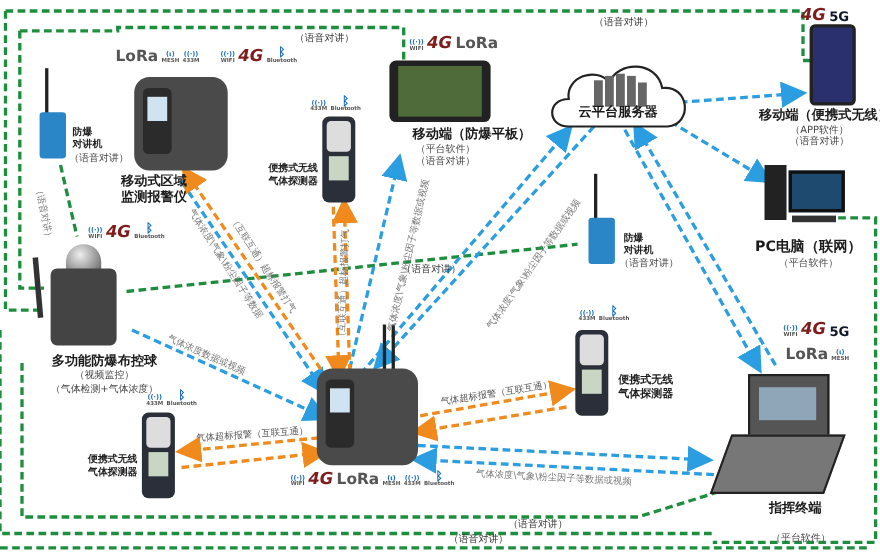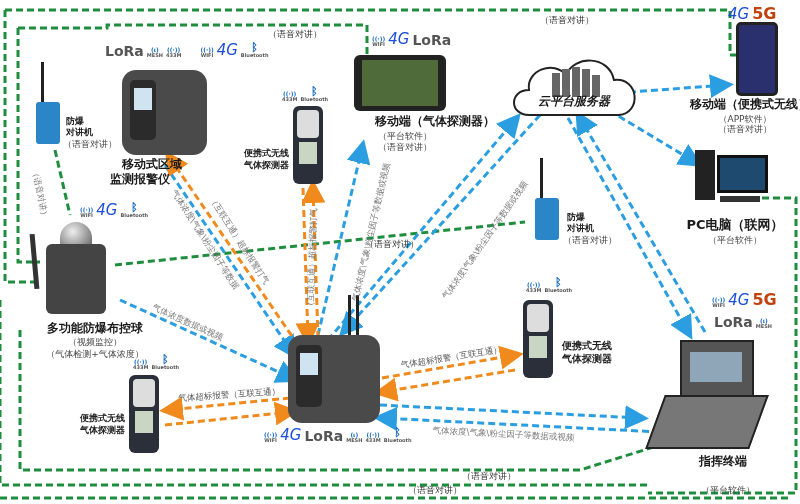--- a/index.html
+++ b/index.html
@@ -8,23 +8,23 @@
   svg#links{position:absolute;left:0;top:0;width:800px;height:504px;}
   .lbl{position:absolute;color:#222;white-space:nowrap;line-height:1.15;text-align:center;}
   .title{font-size:12px;font-weight:bold;color:#1b1b1b;}
   .sub{font-size:9px;color:#444;}
   .small{font-size:9px;color:#222;font-weight:bold;}
   .edge{position:absolute;font-size:8.5px;color:#777;white-space:nowrap;transform-origin:0 0;}
   .voice{position:absolute;font-size:9px;color:#333;white-space:nowrap;}
   .dev{position:absolute;}
   .icons{position:absolute;display:flex;align-items:flex-end;gap:3px;}
   .ic{display:flex;flex-direction:column;align-items:center;font-size:6px;color:#1a6ec0;font-weight:bold;line-height:1;}
-  .ic.g4{font-size:15px;font-style:italic;color:#1d4ed8;font-weight:normal;}
+  .ic.g4{font-size:15px;font-style:italic;color:#7f1d1d;font-weight:bold;}
   .ic.lora{font-size:14px;color:#555;font-weight:bold;}
-  .ic.g5{font-size:16px;color:#c2410c;font-weight:bold;}
+  .ic.g5{font-size:12px;color:#0f172a;font-weight:bold;}
   .ic.bt{color:#1a6ec0;font-size:11px;}
   .ic small{font-size:5px;color:#555;}
 </style>
 </head>
 <body>
 
 <div id="stage">
 
 <svg id="links" viewBox="0 0 800 504">
   <defs>
@@ -64,21 +64,21 @@
     <path d="M298,345 L170,158" marker-end="url(#ao)"></path>
     <path d="M303,188 L308,338" marker-end="url(#ao)"></path>
     <path d="M318,338 L313,188" marker-end="url(#ao)"></path>
     <path d="M382,378 L515,355" marker-end="url(#ao)"></path>
     <path d="M515,370 L382,392" marker-end="url(#ao)"></path>
     <path d="M290,398 L168,410" marker-end="url(#ao)"></path>
     <path d="M165,425 L290,412" marker-end="url(#ao)"></path>
   </g>
 </svg>
 
-<div class="dev" style="left:504px;top:45px;width:140px;height:80px;font-style:italic;">
+<div class="dev" style="left:492px;top:45px;width:140px;height:80px;">
   <svg width="140" height="80">
     <path d="M25,70 C5,70 5,45 25,45 C22,25 50,15 62,30 C70,10 105,10 110,35 C135,32 138,68 115,70 Z" fill="#fff" stroke="#222" stroke-width="2"></path>
     <g fill="#666">
           <rect x="48" y="28" width="8" height="24"></rect>
           <rect x="58" y="24" width="8" height="28"></rect>
           <rect x="68" y="22" width="8" height="30"></rect>
           <rect x="78" y="24" width="8" height="28"></rect>
           <rect x="88" y="30" width="8" height="22"></rect>
         </g>
   </svg>
@@ -121,38 +121,38 @@
 <div class="lbl sub" style="left:668px;top:485px;width:120px;">（平台软件）</div>
 
 <div class="icons" style="left:372px;top:32px;">
   <span class="ic">((·))<small>WIFI</small></span>
   <span class="ic g4">4G</span>
   <span class="ic lora">LoRa</span>
 </div>
 <div class="dev" style="left:354px;top:55px;width:92px;height:56px;background:#222;border-radius:6px;">
   <div style="position:absolute;left:8px;top:5px;width:76px;height:46px;background:#4f6b3a;"></div>
 </div>
-<div class="lbl title" style="left:375px;top:115px;width:100px;text-align:left;">移动端（气体探测器）</div>
+<div class="lbl title" style="left:375px;top:115px;width:100px;text-align:left;">移动端（防爆平板）</div>
 <div class="lbl sub" style="left:378px;top:131px;text-align:left;">（平台软件）</div>
 <div class="lbl sub" style="left:378px;top:142px;text-align:left;">（语音对讲）</div>
 
 <div class="icons" style="left:105px;top:42px;">
   <span class="ic lora">LoRa</span>
   <span class="ic">(ι)<small>MESH</small></span>
   <span class="ic">((·))<small>433M</small></span>
   <span class="ic" style="margin-left:16px;">((·))<small>WIFI</small></span>
   <span class="ic g4">4G</span>
   <span class="ic bt">ᛒ<small>Bluetooth</small></span>
 </div>
 <div class="dev" style="left:122px;top:70px;width:85px;height:85px;background:#4a4a4a;border-radius:14px;">
   <div style="position:absolute;left:8px;top:10px;width:26px;height:60px;background:#2b2b2b;border-radius:5px;">
     <div style="position:absolute;left:4px;top:8px;width:18px;height:22px;background:#cfe3f0;"></div>
   </div>
 </div>
-<div class="lbl title" style="left:112px;top:158px;width:80px;">移动式区域</div>
+<div class="lbl title" style="left:100px;top:158px;width:80px;">移动式区域</div>
 <div class="lbl title" style="left:100px;top:173px;width:80px;">监测报警仪</div>
 
 <div class="dev" style="left:36px;top:62px;width:26px;height:82px;">
   <div style="position:absolute;left:5px;top:0;width:3px;height:42px;background:#222;"></div>
   <div style="position:absolute;left:0;top:40px;width:24px;height:42px;background:#2b86c8;border-radius:3px;"></div>
 </div>
 <div class="lbl small" style="left:66px;top:116px;text-align:left;">防爆</div>
 <div class="lbl small" style="left:66px;top:127px;text-align:left;">对讲机</div>
 <div class="lbl sub" style="left:63px;top:139px;text-align:left;">（语音对讲）</div>
 

